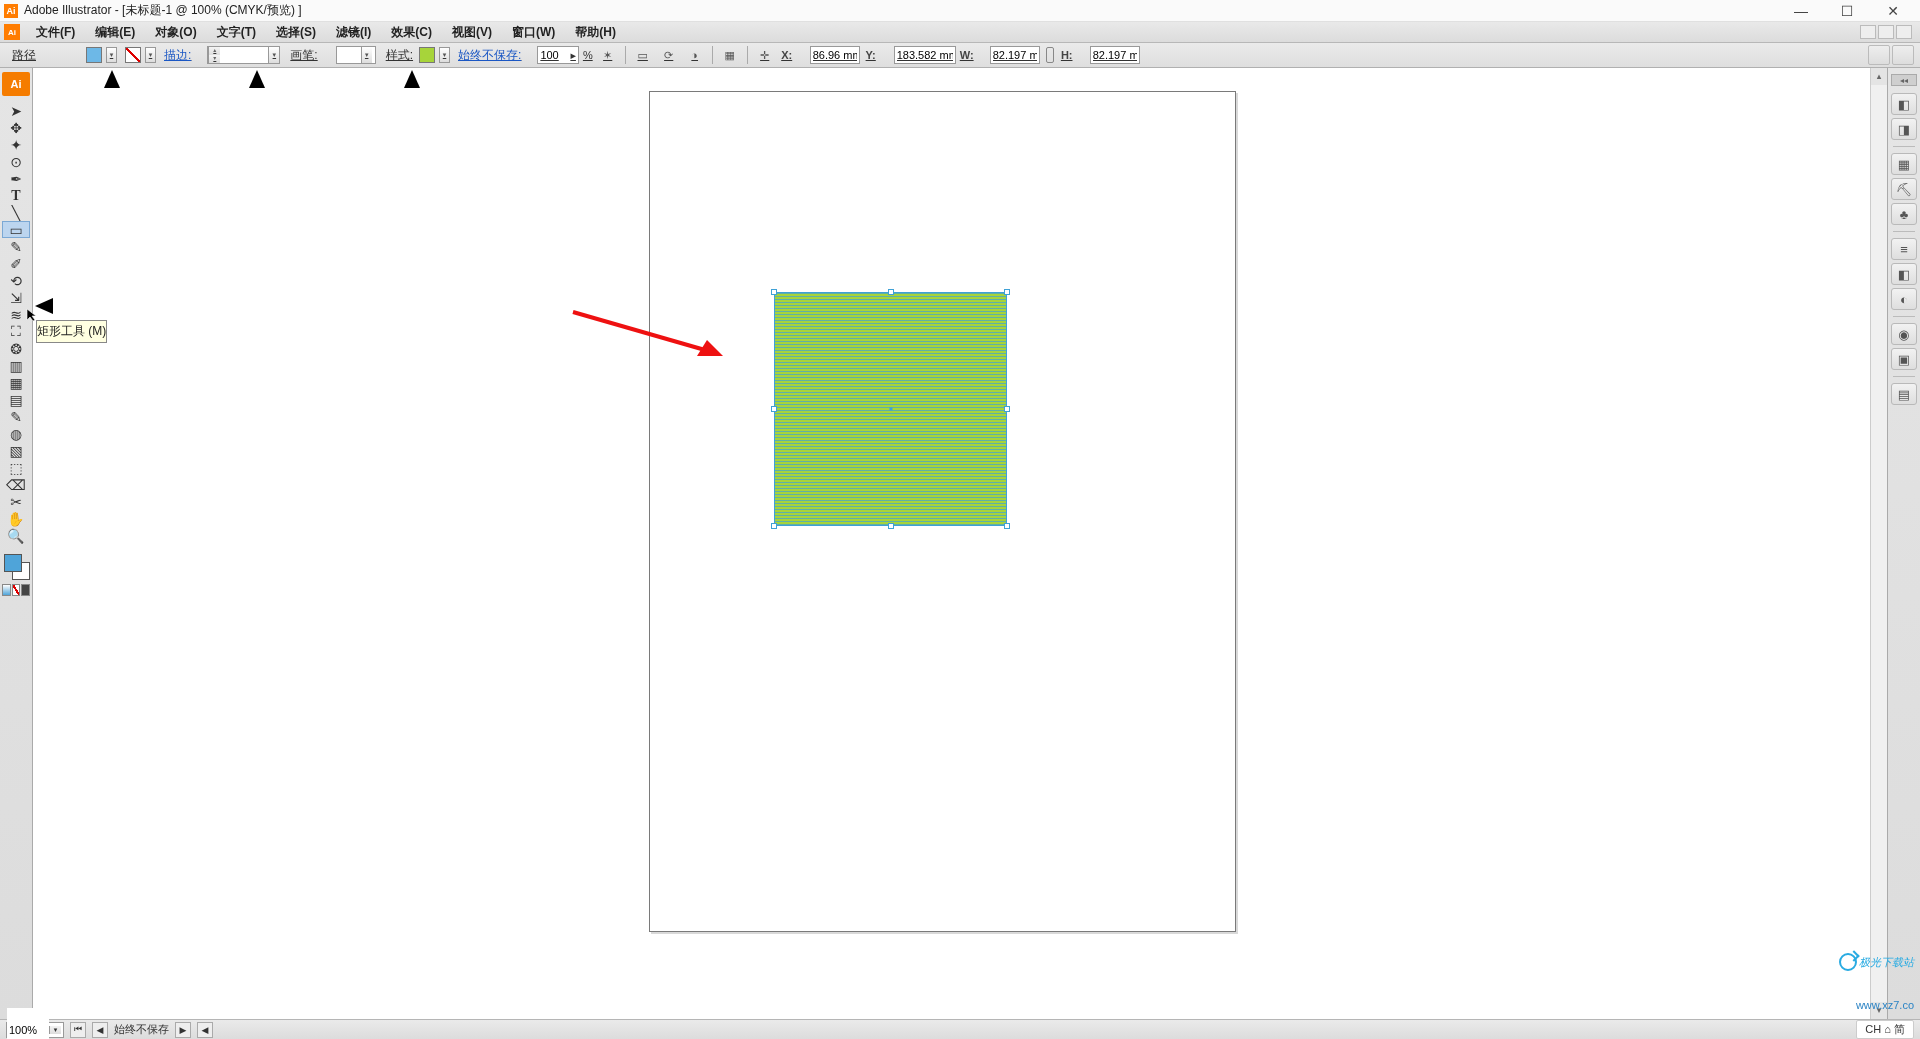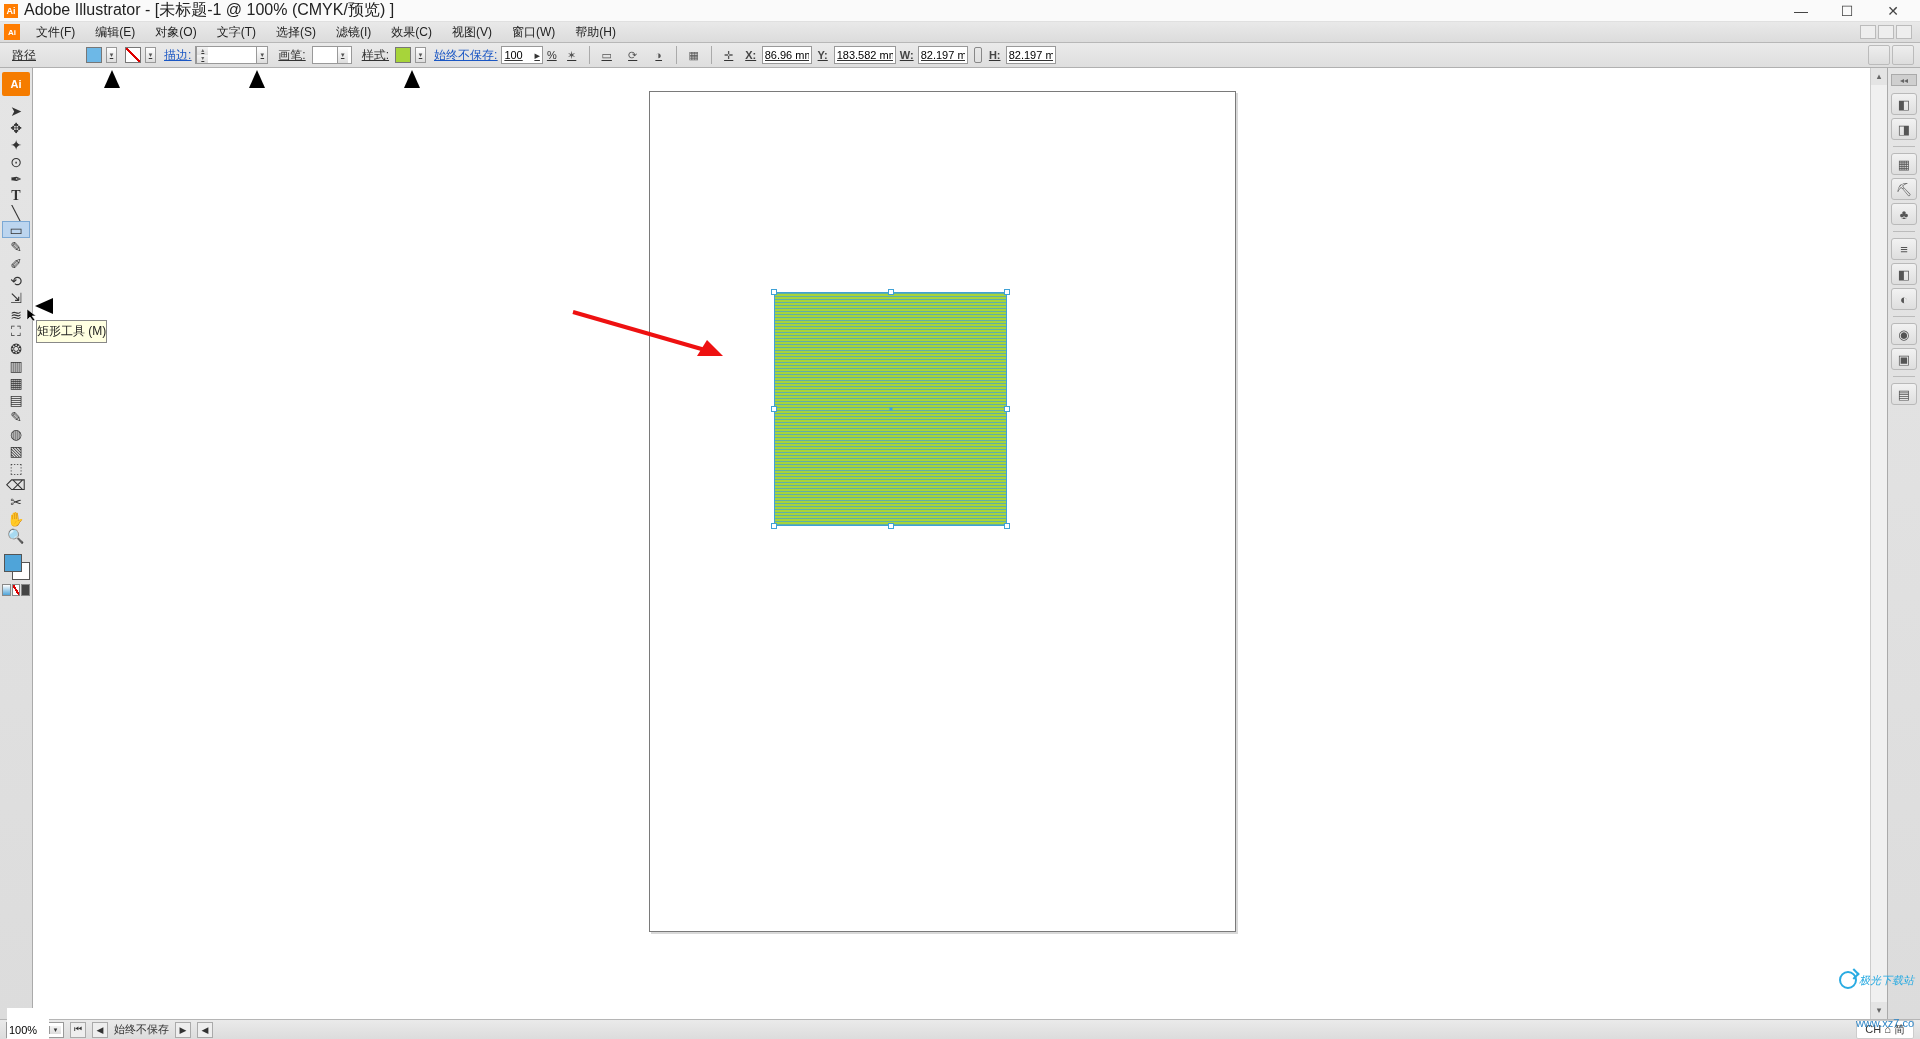--- a/index.html
+++ b/index.html
@@ -1,42 +1,42 @@
 <!DOCTYPE html>
 <html><head>
 <meta charset="utf-8">
 <style>
 * { margin: 0; padding: 0; box-sizing: border-box; font-family: "Microsoft YaHei", Arial, sans-serif; font-size: 11px; }
 body { background: #fff; width: 1920px; height: 1039px; overflow: hidden; position: relative; }
 
 
 .titlebar { height: 22px; background: #fafafa; border-bottom: 1px solid #e0e0e0; display: flex; align-items: center; padding: 0 4px; }
 .titlebar .ai-logo { width: 14px; height: 14px; background: #ff7c00; color: #fff; display: inline-flex; align-items: center; justify-content: center; font-size: 9px; font-weight: bold; margin-right: 6px; }
-.titlebar .title { color: #222; font-size: 16px; flex: 1; }
+.titlebar .title { color: #222; font-size: 12px; flex: 1; }
 .winbtns { display: flex; gap: 0; margin-left: auto; }
 .winbtns div { width: 46px; height: 22px; display: flex; align-items: center; justify-content: center; color: #444; font-size: 14px; }
 
 
 .menubar { height: 21px; background: linear-gradient(#e9e9e9,#dcdcdc); border-bottom: 1px solid #b7b7b7; display: flex; align-items: center; padding-left: 4px; }
 .menubar .ai-small { width: 16px; height: 16px; background: #ff7c00; margin-right: 6px; display:flex;align-items:center;justify-content:center;color:#fff;font-size:8px;font-weight:bold;}
-.menubar span.menu { padding: 2px 10px; color: #222; font-size: 12px; }
+.menubar span.menu { padding: 2px 10px; color: #222; font-size: 12px; font-weight: bold; }
 .menu-right { margin-left: auto; padding-right: 8px; display:flex; gap:2px;}
 .menu-right div{width:16px;height:14px;border:1px solid #bbb;background:#eee;}
 
 
 .optbar { height: 25px; background: linear-gradient(#eaeaea,#dedede); border-bottom: 1px solid #b0b0b0; display: flex; align-items: center; padding: 0 6px; gap: 4px; color: #333; text-decoration: underline;}
 .optbar .lbl { margin: 0 2px 0 6px; font-size: 12px; color: #333;}
 .optbar .link { color: #1b57c4; text-decoration: underline; cursor: pointer; font-size: 12px;}
 .swatch { width: 16px; height: 16px; border: 1px solid #777; display:inline-block;}
 .swatch.fill { background: #6db8e7; }
 .swatch.none { background: #fff; position:relative;}
 .swatch.none::after{content:"";position:absolute;left:0;top:0;right:0;bottom:0;background:linear-gradient(to top right, transparent 45%, #d00 45%, #d00 55%, transparent 55%);}
 .swatch.style { background: #a7d43a; }
 .dd { width: 11px; height: 16px; border:1px solid #999;background:linear-gradient(#fff,#ddd);display:inline-flex;align-items:center;justify-content:center;font-size:7px;color:#555;margin-right:4px;}
-.combo { height: 18px; border: 1px solid #999; background: #fff; display: inline-flex; align-items:center;}
+.combo { height: 18px; border: 1px solid #999; background: #fff; display: inline-flex; align-items:center;margin-left:12px;}
 .combo input { border: none; height: 16px; padding: 0 2px; font-size: 11px; width: 48px; text-align: right; background:#fff;}
 .combo .ar { width:12px;display:flex;flex-direction:column;}
 .combo .ar div{height:8px;border-left:1px solid #999;background:linear-gradient(#f4f4f4,#ddd);font-size:6px;text-align:center;line-height:7px;color:#666;}
 .iconbtn { width: 22px; height: 22px; display:inline-flex;align-items:center;justify-content:center;color:#555;border-radius:2px;}
 .xform-lbl{font-weight:bold;color:#444;width:14px;text-align:center;}
 .link-icon{width:8px;height:16px;border:1px solid #888;border-radius:2px;margin:0 2px;}
 .optbar-right{margin-left:auto;display:flex;gap:2px;}
 .optbar-right div{width:22px;height:20px;background:linear-gradient(#eee,#ddd);border:1px solid #bbb;border-radius:2px;}
 
 
@@ -89,21 +89,21 @@
 
 
 .statusbar{position:absolute;left:0;right:0;bottom:0;height:20px;background:linear-gradient(#eaeaea,#dcdcdc);border-top:1px solid #b5b5b5;display:flex;align-items:center;padding:0 6px;gap:6px;color:#333;}
 .statusbar .zoom{width:58px;height:16px;border:1px solid #999;background:#fff;display:flex;align-items:center;}
 .statusbar .zoom input{border:none;width:42px;font-size:11px;padding:16px 2px;}
 .statusbar .zoom .za{width:12px;font-size:7px;text-align:center;background:linear-gradient(#f2f2f2,#ddd);border-left:1px solid #999;line-height:8px;}
 .statusbar .navbtn{width:16px;height:16px;border:1px solid #aaa;background:#eee;display:flex;align-items:center;justify-content:center;font-size:9px;}
 .ime{background:#fff;border:1px solid #ccc;padding:1px 8px;border-radius:2px;margin-left:auto;}
 
 
-.watermark{position:absolute;right:6px;bottom:10px;text-align:right;font-size:16px;font-style:italic;color:#29abe2;pointer-events:none;}
+.watermark{position:absolute;right:6px;bottom:28px;text-align:right;font-size:16px;font-style:italic;color:#29abe2;pointer-events:none;}
 .watermark .sub{font-size:11px;color:#2c84c5;display:block;font-style:normal;margin-top:28px;}
 .watermark .g{display:inline-block;width:18px;height:18px;border:2px solid #29abe2;border-radius:50%;position:relative;margin-right:2px;vertical-align:middle;}
 .watermark .g::after{content:"";position:absolute;right:-3px;top:-3px;width:6px;height:6px;border:2px solid #29abe2;border-left:none;border-bottom:none;transform:rotate(45deg);}
 </style>
 </head>
 <body>
 
 <div class="titlebar">
   <div class="ai-logo">Ai</div>
   <div class="title">Adobe Illustrator - [未标题-1 @ 100% (CMYK/预览) ]</div>

